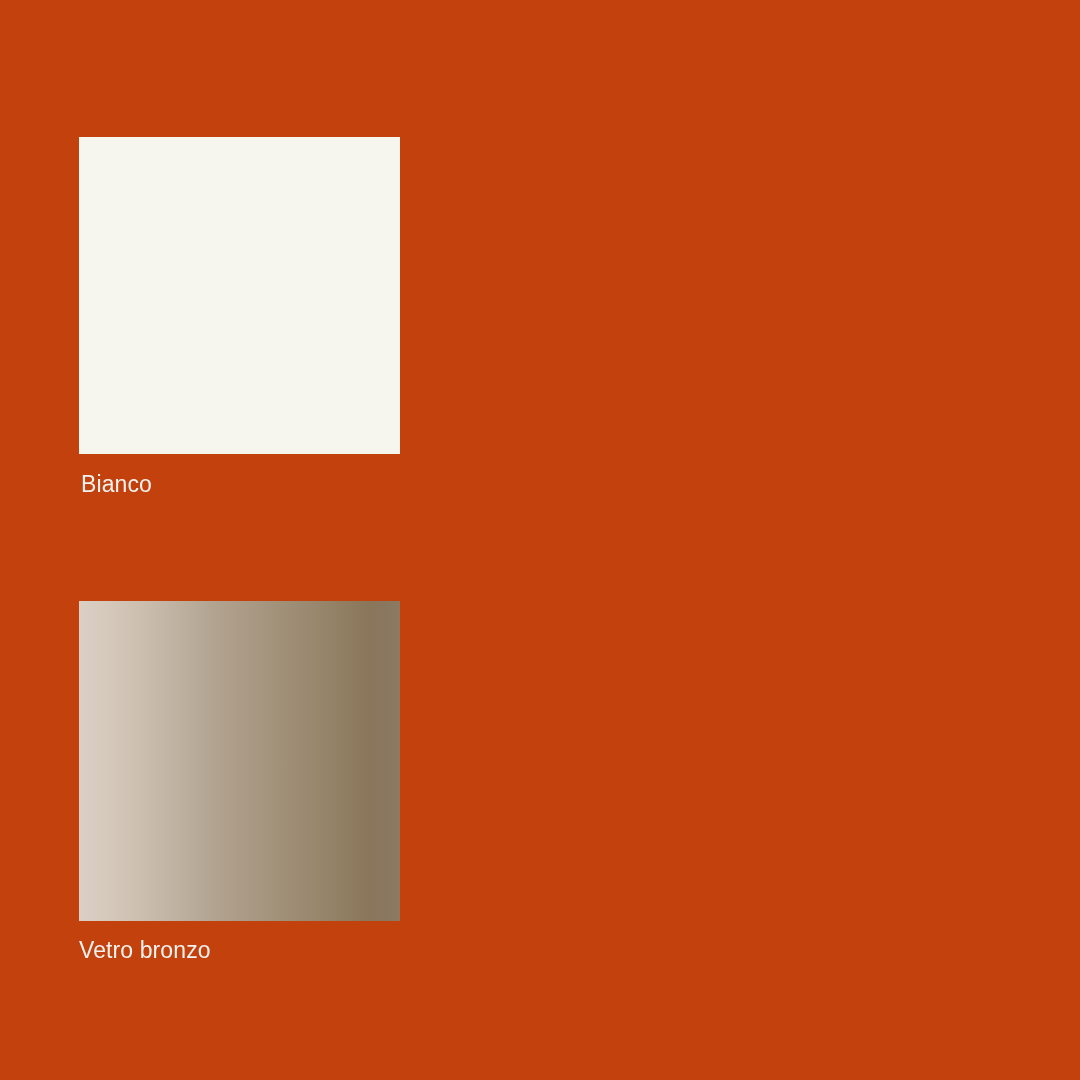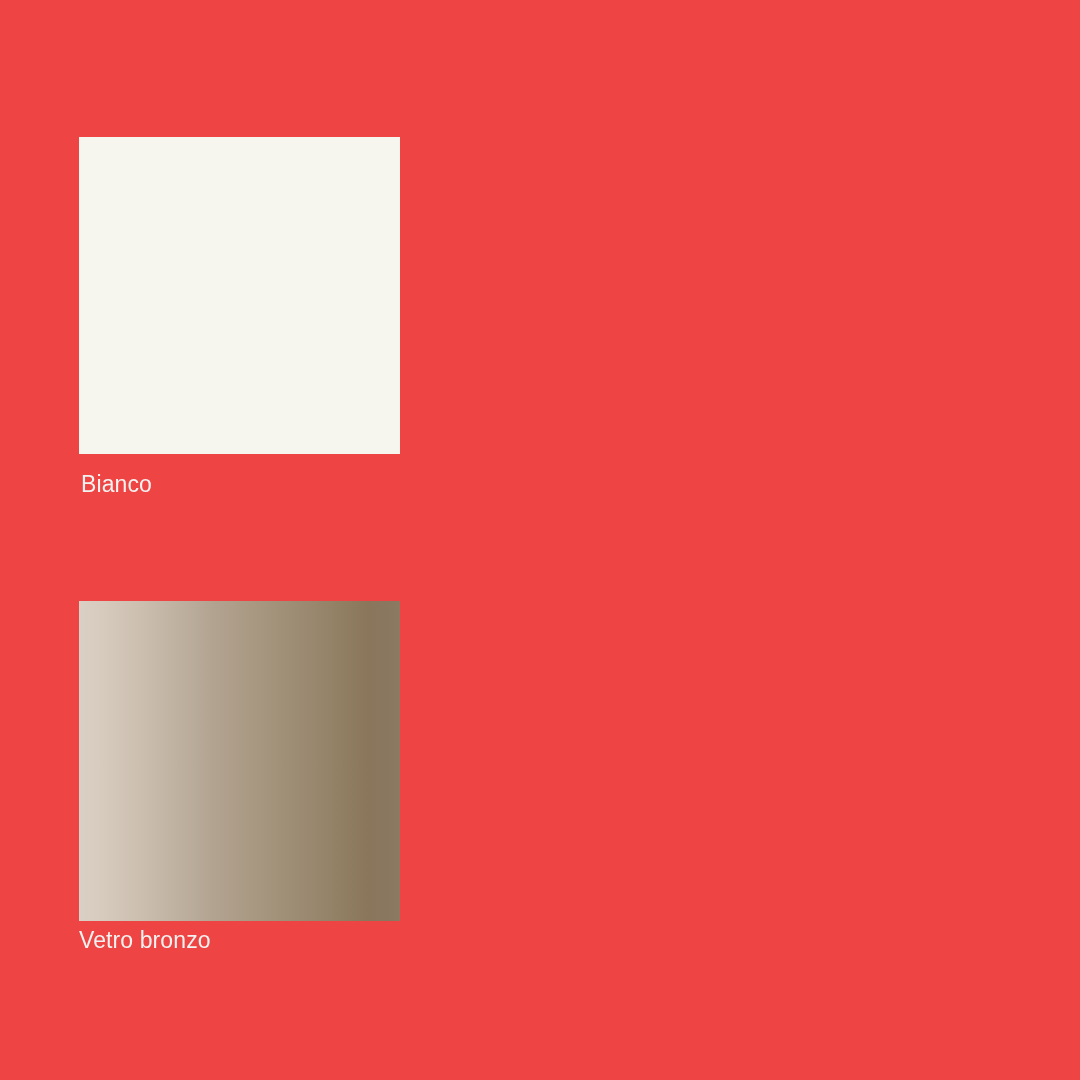--- a/index.html
+++ b/index.html
@@ -12,21 +12,21 @@
     height: 1080px;
     overflow: hidden;
     font-family: "Liberation Sans", "DejaVu Sans", sans-serif;
     -webkit-font-smoothing: antialiased;
   }
 
   #swatch-board {
     position: relative;
     width: 1080px;
     height: 1080px;
-    background: #ef4444;
+    background: #c2410c;
   }
 
   .swatch-item {
     position: absolute;
   }
 
   .swatch-chip {
     display: block;
     width: 321px;
     height: 317px;
@@ -63,21 +63,21 @@
       #a89881 55%,
       #9d8c74 68%,
       #938166 80%,
       #89765b 90%,
       #8a7760 96%,
       #8d7a62 100%
     );
   }
   #swatch-item-vetro-bronzo .swatch-label {
     margin-left: 0px;
-    margin-top: 6px;
+    margin-top: 16px;
   }
 
   .swatch-label {
     font-size: 23px;
     line-height: 26px;
     color: #f2f2f0;
     letter-spacing: 0.1px;
     white-space: nowrap;
   }
 </style>

